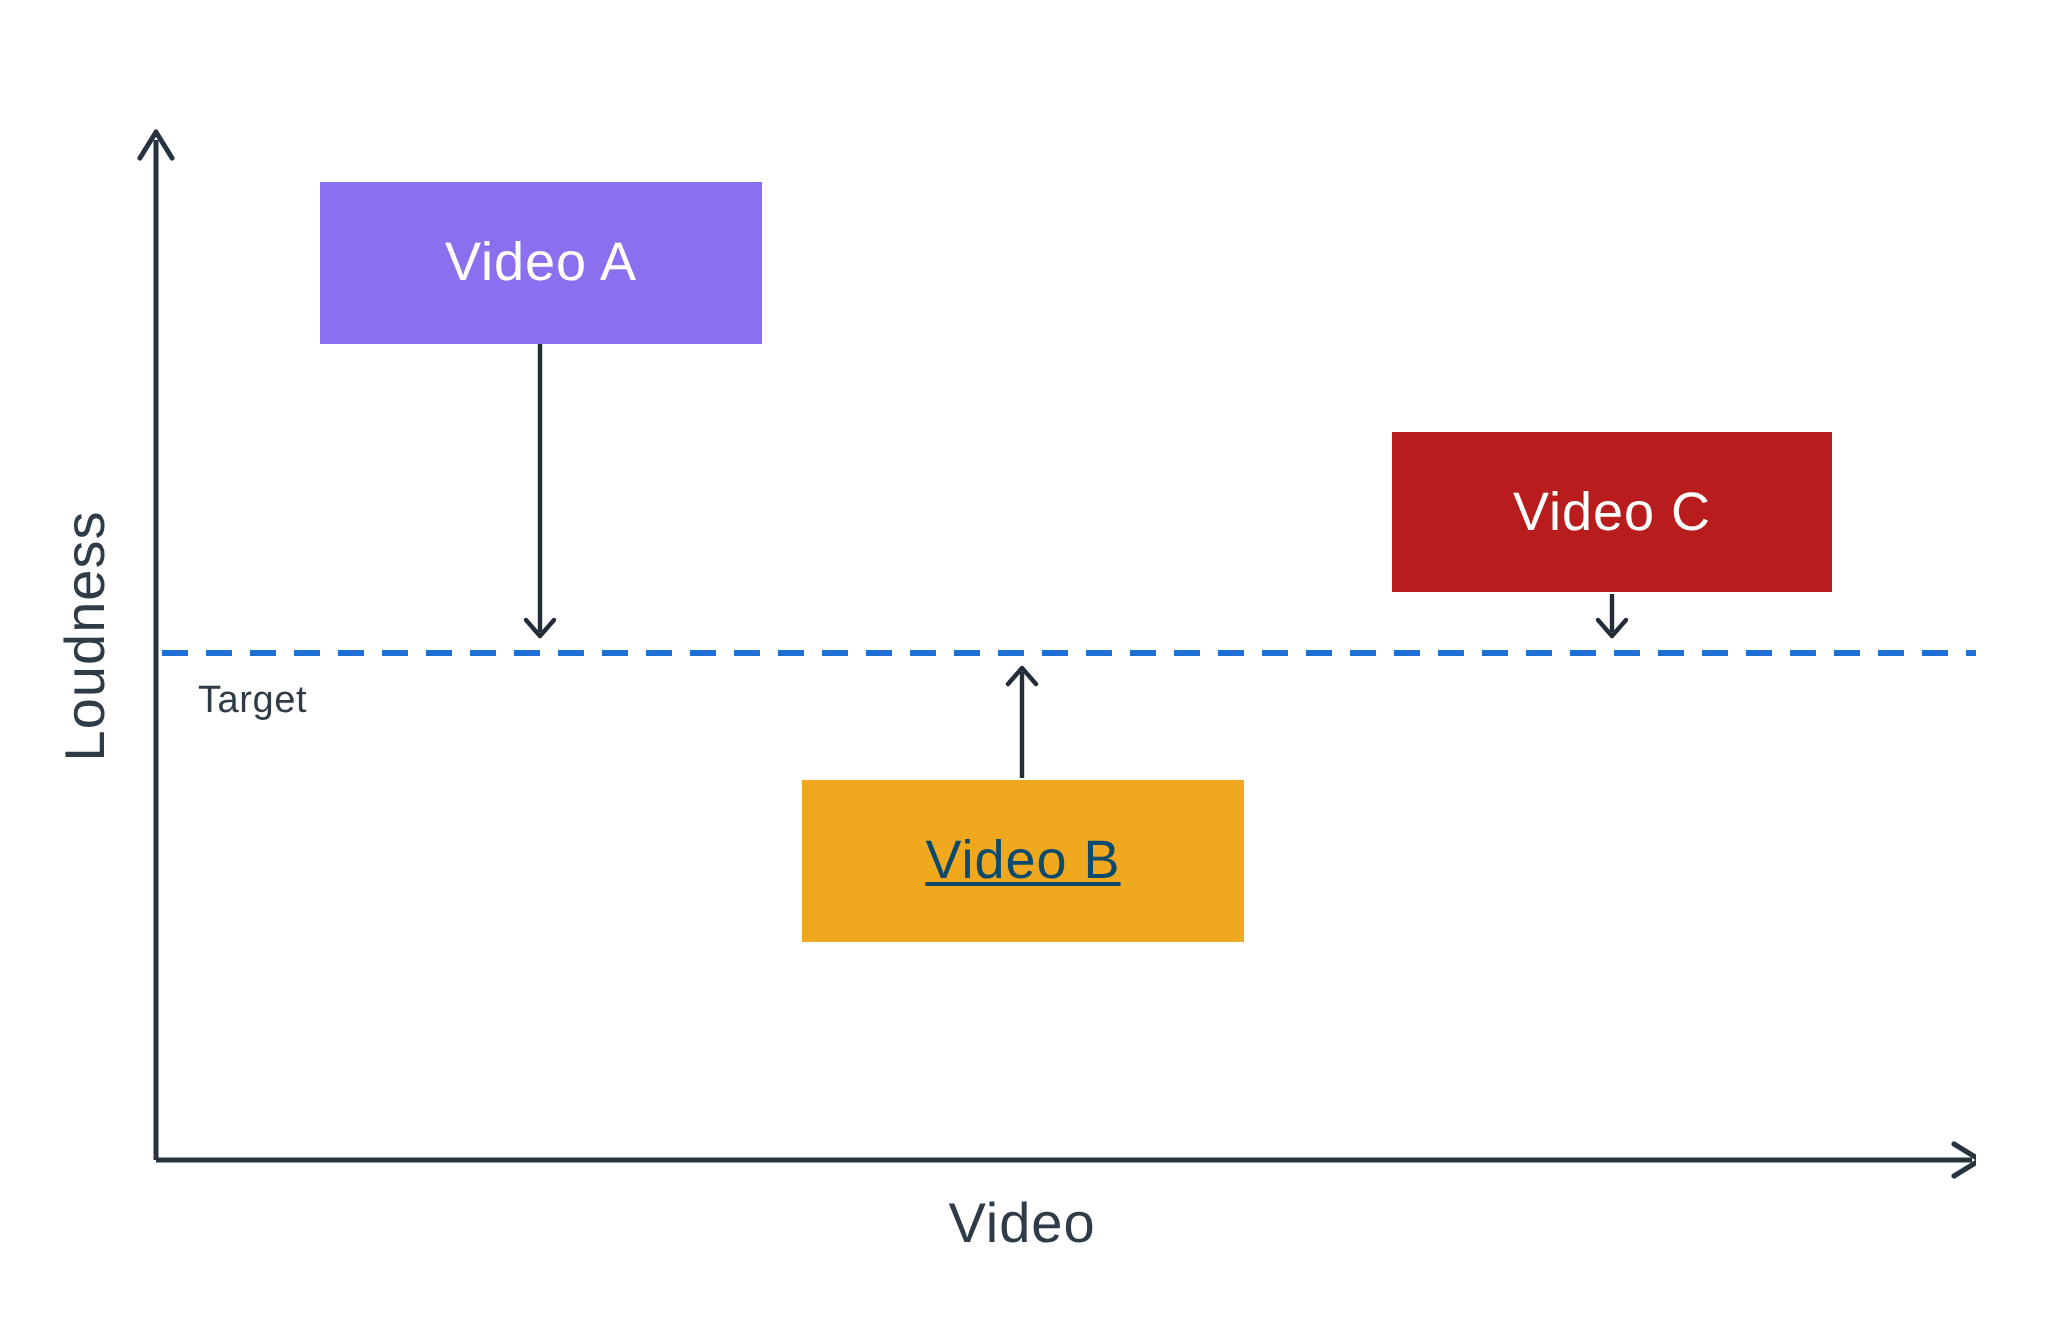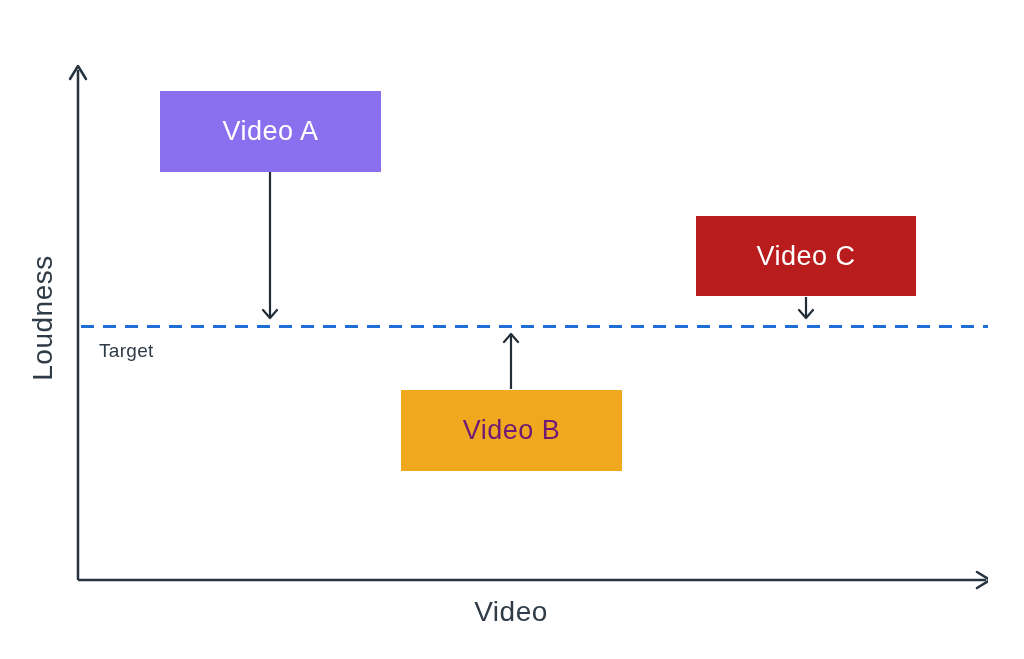--- a/index.html
+++ b/index.html
@@ -112,21 +112,21 @@
 
     <line class="connector" x1="806" y1="297" x2="806" y2="316" style="stroke: rgb(34, 45, 56);"></line>
     <polyline class="connector-head" points="799,310 806,318 813,310" style="stroke: rgb(34, 45, 56);"></polyline>
   </svg>
 
   <div class="video-box" id="box-a" style="background-color: rgb(138, 112, 238);">
     <span style="color: rgb(255, 255, 255);">Video A</span>
   </div>
 
   <div class="video-box" id="box-b" style="background-color: rgb(240, 168, 30);">
-    <span style="color: #701a75;">Video B</span>
+    <span style="color: #0c4a6e; text-decoration: underline;">Video B</span>
   </div>
 
   <div class="video-box" id="box-c" style="background-color: #b91c1c; align-items: center;">
     <span style="color: rgb(255, 255, 255);">Video C</span>
   </div>
 
   <div class="diagram-label" id="y-axis-label">Loudness</div>
 
   <div class="diagram-label" id="x-axis-label">Video</div>
 

